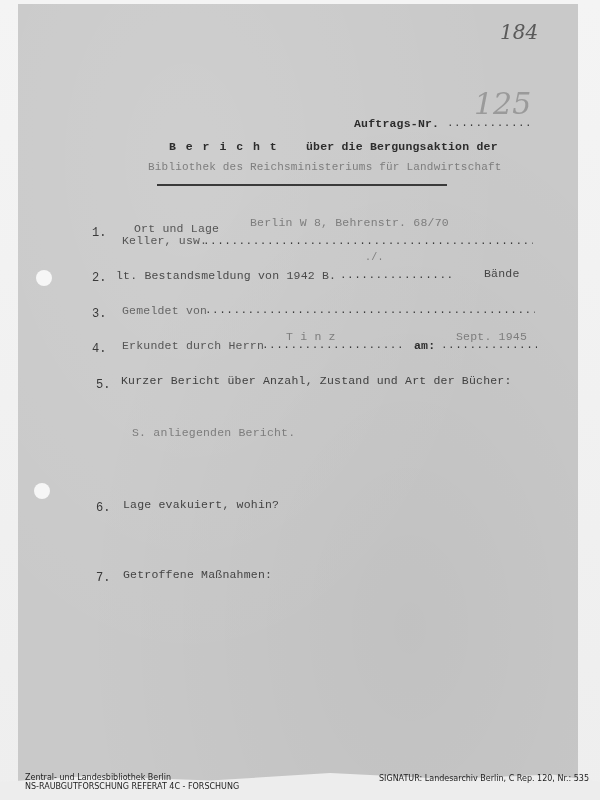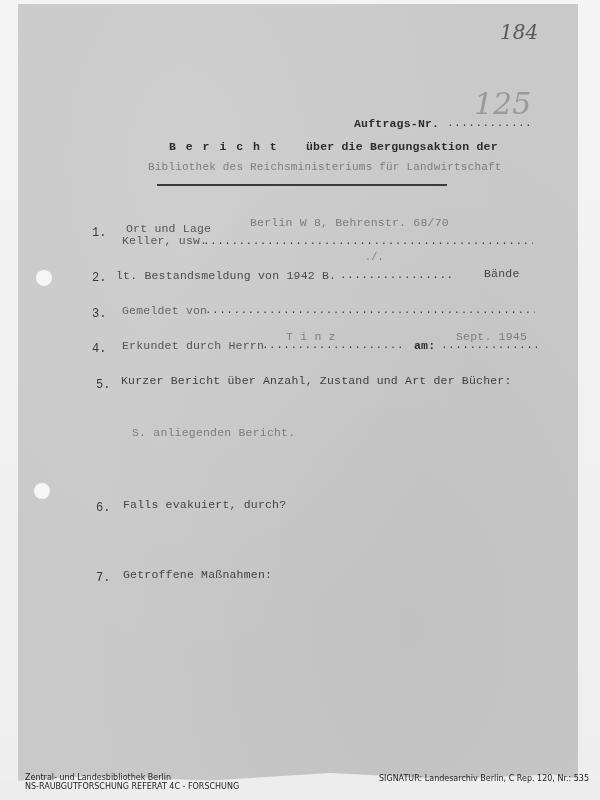--- a/index.html
+++ b/index.html
@@ -55,21 +55,21 @@
 
 <div class="typed dark" style="left:354px; top:117px;">Auftrags-Nr.</div>
 <div class="dots" style="left:447px; top:117px; width:86px;">..............</div>
 
 <div class="typed dark" style="left:157px; top:140px; font-weight:bold; letter-spacing:1.5px;padding-left:12px;">B e r i c h t</div>
 <div class="typed dark" style="left:258px; top:140px;margin-left:48px;">über die Bergungsaktion der</div>
 <div class="typed light" style="left:148px; top:161px; font-size:11px;">Bibliothek des Reichsministeriums für Landwirtschaft</div>
 <div class="rule" style="left:157px; top:184px; width:290px;"></div>
 
 <div class="num" style="left:92px; top:226px;">1.</div>
-<div class="typed" style="left:126px; top:222px; color:#555;">Ort und Lage</div>
+<div class="typed" style="left:134px; top:222px; color:#555;">Ort und Lage</div>
 <div class="typed" style="left:122px; top:234px; color:#555;">Keller, usw.</div>
 <div class="typed light" style="left:250px; top:216px;">Berlin W 8, Behrenstr. 68/70</div>
 <div class="dots" style="left:203px; top:235px; width:330px;">..................................................</div>
 
 <div class="typed light" style="left:365px; top:252px; font-size:10px;">./.</div>
 <div class="num" style="left:92px; top:271px;">2.</div>
 <div class="typed" style="left:116px; top:269px; color:#4a4a4a;">lt. Bestandsmeldung von 1942 B.</div>
 <div class="dots" style="left:340px; top:269px; width:112px;">.................</div>
 <div class="typed" style="left:458px; top:267px; color:#444;padding-left:26px;">Bände</div>
 
@@ -83,20 +83,20 @@
 <div class="dots" style="left:262px; top:339px; width:140px;">.....................</div>
 <div class="typed dark" style="left:414px; top:339px;">am:</div>
 <div class="typed light" style="left:456px; top:330px;">Sept. 1945</div>
 <div class="dots" style="left:441px; top:339px; width:96px;">..............</div>
 
 <div class="num" style="left:96px; top:378px;">5.</div>
 <div class="typed" style="left:121px; top:374px; color:#404040;">Kurzer Bericht über Anzahl, Zustand und Art der Bücher:</div>
 <div class="typed light" style="left:132px; top:414px;margin-top:12px;">S. anliegenden Bericht.</div>
 
 <div class="num" style="left:96px; top:501px;">6.</div>
-<div class="typed" style="left:123px; top:498px; color:#444;">Falls evakuiert, durch?</div>
+<div class="typed" style="left:123px; top:498px; color:#444;">Lage evakuiert, wohin?</div>
 
 <div class="num" style="left:96px; top:571px;">7.</div>
 <div class="typed" style="left:123px; top:568px; color:#444;">Getroffene Maßnahmen:</div>
 
 <div class="footer" style="left:25px; top:773px;">Zentral- und Landesbibliothek Berlin</div>
 <div class="footer" style="left:25px; top:782px;">NS-RAUBGUTFORSCHUNG REFERAT 4C - FORSCHUNG</div>
 <div class="footer" style="left:379px; top:774px;">SIGNATUR: Landesarchiv Berlin, C Rep. 120, Nr.: 535</div>
 
 </body></html>

